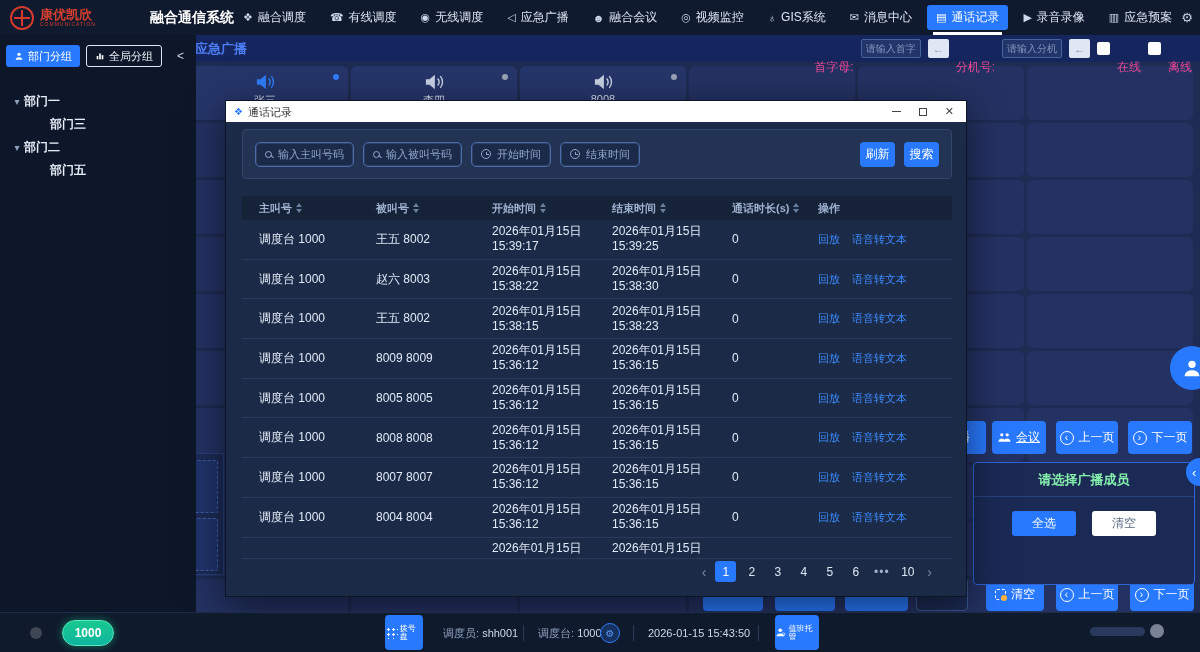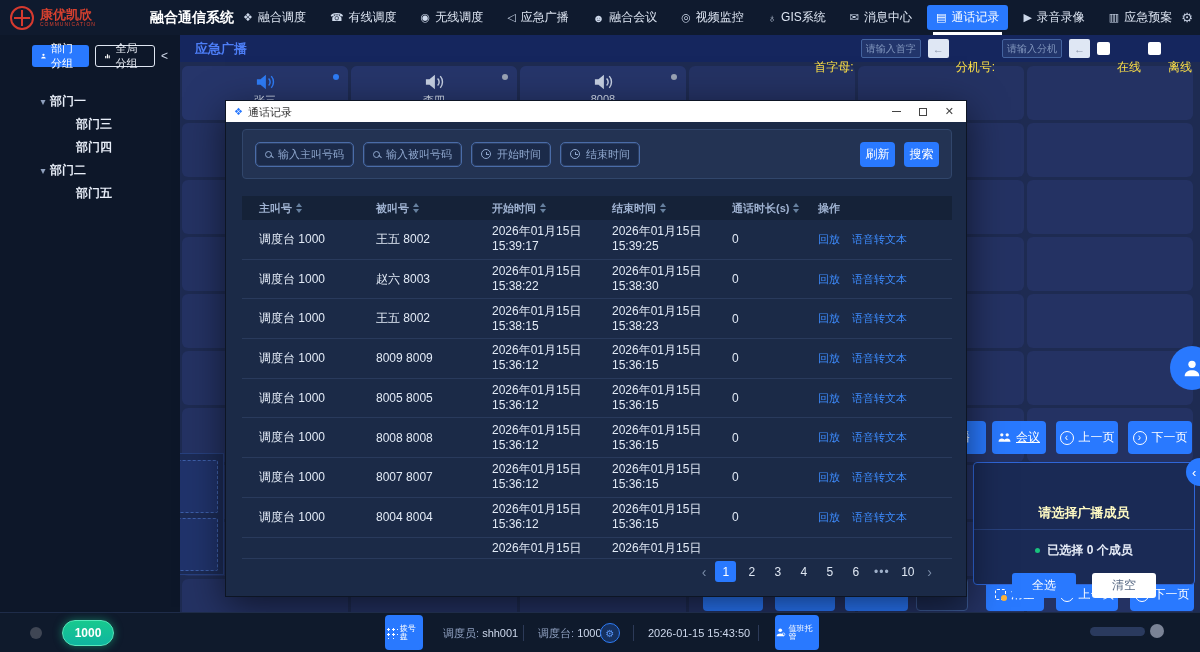--- a/index.html
+++ b/index.html
@@ -20,38 +20,38 @@
   .nav-item { position:relative; display:flex; align-items:center; gap:5px; color:#dde5f2; font-size:12px;
     padding:4px 9px; border-radius:3px; white-space:nowrap; cursor:pointer; }
   .nav-item .glyph { font-size:11px; color:#cdd8ea; }
   .nav-item.active { background:#2979ff; color:#fff; }
   .nav-item.active .glyph { color:#fff; }
   .nav-item.active::after { content:""; position:absolute; left:6px; right:6px; bottom:-5px; height:3px; background:#fff; }
   #nav-right { display:flex; align-items:center; gap:24px; padding-right:22px; color:#c3cde0; }
   .wicon { font-size:13px; cursor:pointer; }
 
   
-  #sidebar { position:absolute; left:0; top:35px; width:180px; height:577px; background:#0d1729; z-index:10;padding-left:26px; }
+  #sidebar { position:absolute; left:0; top:35px; width:196px; height:577px; background:#0d1729; z-index:10; }
   .sb-head { display:flex; align-items:center; height:32px; padding:0 6px; gap:6px; margin-top:5px; }
   .sb-tab { height:22px; display:flex; align-items:center; gap:4px; padding:0 8px; font-size:11px; border-radius:3px; cursor:pointer; }
   .sb-tab.on { background:#2979ff; color:#fff; }
   .sb-tab.off { border:1px solid #dfe6f2; color:#eef2fa; }
   .sb-collapse { margin-left:auto; color:#cfd8e8; font-size:12px; cursor:pointer; padding-right:6px; }
   #tree { margin-top:18px; }
   .tnode { display:flex; align-items:center; height:23px; color:#e8eef8; font-size:12px; font-weight:600; cursor:pointer; }
   .tnode .caret { width:14px; color:#8fa0bd; font-size:10px; text-align:center; }
   .tnode.root { padding-left:10px; }
   .tnode.child { padding-left:36px;font-family:Liberation Mono, monospace; }
 
   
   #band { position:absolute; left:180px; top:35px; width:1020px; height:27px; background:#15265e;
     display:flex; align-items:center; z-index:9; }
   .band-title { color:#4d7ef7; font-size:13px; font-weight:bold; margin-left:15px; }
   .band-right { margin-left:auto; display:flex; align-items:center; gap:7px; padding-right:8px; }
-  .band-lb { color:#fde047; font-size:12px;margin-top:38px; }
+  .band-lb { color:#ec4899; font-size:12px;margin-top:38px; }
   .band-in { width:60px; height:19px; background:#22356b; border:1px solid #44639f; border-radius:2px;
     color:#cfd9ec; font-size:10px; padding:0 4px; outline:none; }
   .band-in::placeholder { color:#8196bd; }
   .band-btn { width:21px; height:19px; background:#dfe7f4; border-radius:2px; color:#8a94a8; font-size:11px;
     display:flex; align-items:center; justify-content:center; cursor:pointer; }
   .cbx { width:13px; height:13px; background:#fff; border-radius:2px; cursor:pointer; }
 
   
   #main { position:absolute; left:180px; top:62px; width:1020px; height:550px; background:#1e2b52; z-index:1; }
   #member-grid { position:absolute; left:2px; top:4px; width:1016px; display:grid;
@@ -85,22 +85,22 @@
   .tb { position:absolute; top:578px; height:33px; border-radius:4px; z-index:6; cursor:pointer; }
   .tb.blue { background:#2979ff; color:#fff; font-size:12px; display:flex; align-items:center; justify-content:center; gap:5px; }
   .tb.dark { background:#1d2c55; border:1px solid #3c5levels; border:1px solid #3c5a94; }
   .dashed-ic { width:11px; height:11px; border:1px dashed #fff; border-radius:2px; position:relative; }
   .dashed-ic::after { content:""; position:absolute; right:-2px; bottom:-2px; width:6px; height:6px;
     border-radius:50%; background:#ffb43a; }
 
   
   #selpanel { position:absolute; left:973px; top:462px; width:222px; height:123px; background:#1a2a55;
     border:1px solid #2f66d8; border-radius:4px; z-index:7; }
-  #selpanel .ttl { text-align:center; color:#fef9c3; font-size:13px; font-weight:bold; padding:8px 0 7px;
-    border-bottom:1px solid rgba(70,110,200,.35);margin-top:33px; }
+  #selpanel .ttl { text-align:center; color:#86efac; font-size:13px; font-weight:bold; padding:8px 0 7px;
+    border-bottom:1px solid rgba(70,110,200,.35); }
   #selpanel .sel-line { display:flex; align-items:center; justify-content:center; gap:7px; margin-top:12px; }
   .gdot { width:5px; height:5px; border-radius:50%; background:#19c27d; }
   .sel-txt { color:#e8eef9; font-size:12px; font-weight:bold; }
   .sel-btns { display:flex; justify-content:center; gap:16px; margin-top:14px; }
   .sel-btn { width:64px; height:25px; border-radius:3px; font-size:12px; display:flex; align-items:center;
     justify-content:center; cursor:pointer; }
   .sel-btn.b { background:#2979ff; color:#fff; }
   .sel-btn.w { background:#fff; color:#5a6b85; }
   #sel-handle { position:absolute; left:1186px; top:458px; width:28px; height:28px; border-radius:50%;
     background:#2979ff; color:#fff; z-index:8; display:flex; align-items:center; padding-left:6px; font-size:13px; cursor:pointer; }
@@ -275,24 +275,20 @@
       <div class="tnode root">
         <span class="caret">▾</span>
         <span class="tlabel">部门一</span>
       </div>
 
       <div class="tnode child">
         <span class="caret"></span>
         <span class="tlabel">部门三</span>
       </div>
 
-      <div class="tnode child">
-        <span class="caret"></span>
-        <span class="tlabel">部门四</span>
-      </div>
 
       <div class="tnode root">
         <span class="caret">▾</span>
         <span class="tlabel">部门二</span>
       </div>
 
       <div class="tnode child">
         <span class="caret"></span>
         <span class="tlabel">部门五</span>
       </div>
@@ -451,24 +447,20 @@
   <span class="circ">‹</span>
   <span>上一页</span>
 </div>
 <div class="tb blue" style="left:1130px;width:64px;">
   <span class="circ">›</span>
   <span>下一页</span>
 </div>
 
 <div id="selpanel">
   <div class="ttl">请选择广播成员</div>
-  <div class="sel-line">
-    <span class="gdot"></span>
-    <span class="sel-txt">已选择 0 个成员</span>
-  </div>
   <div class="sel-btns">
     <div class="sel-btn b">全选</div>
     <div class="sel-btn w">清空</div>
   </div>
 </div>
 <div id="sel-handle">‹</div>
 <div id="fab">
   <svg width="22" height="22" viewBox="0 0 24 24">
       <circle cx="12" cy="8" r="4" fill="#fff"></circle>
       <path d="M4 21c0-4.5 4-6.5 8-6.5s8 2 8 6.5z" fill="#fff"></path>

